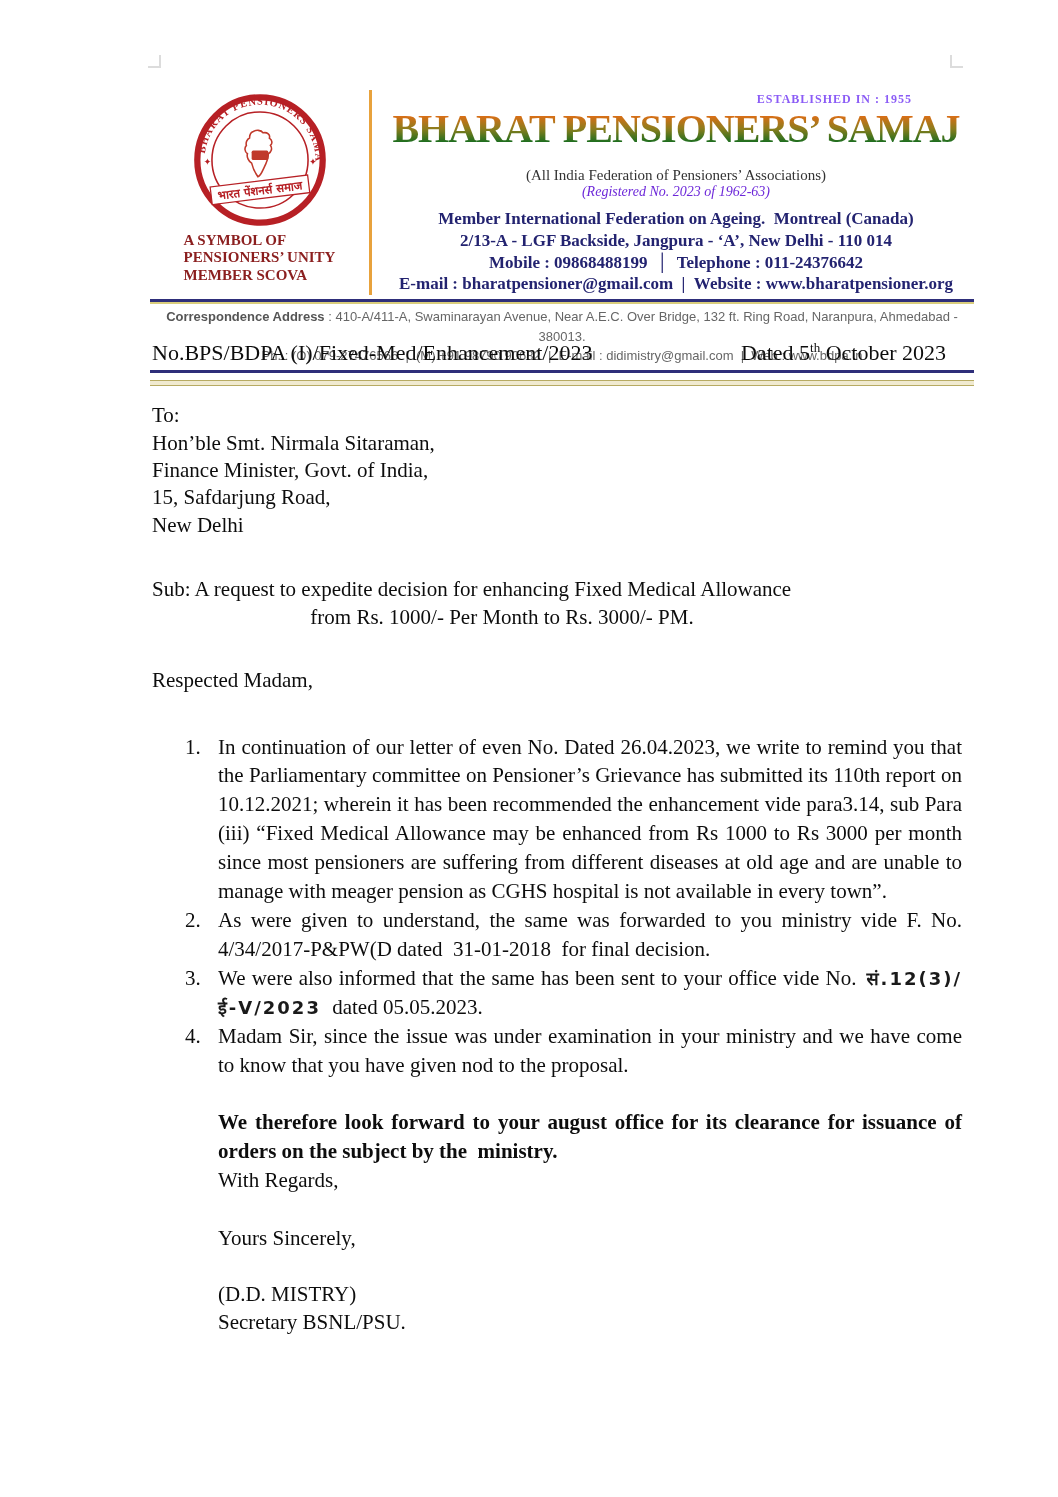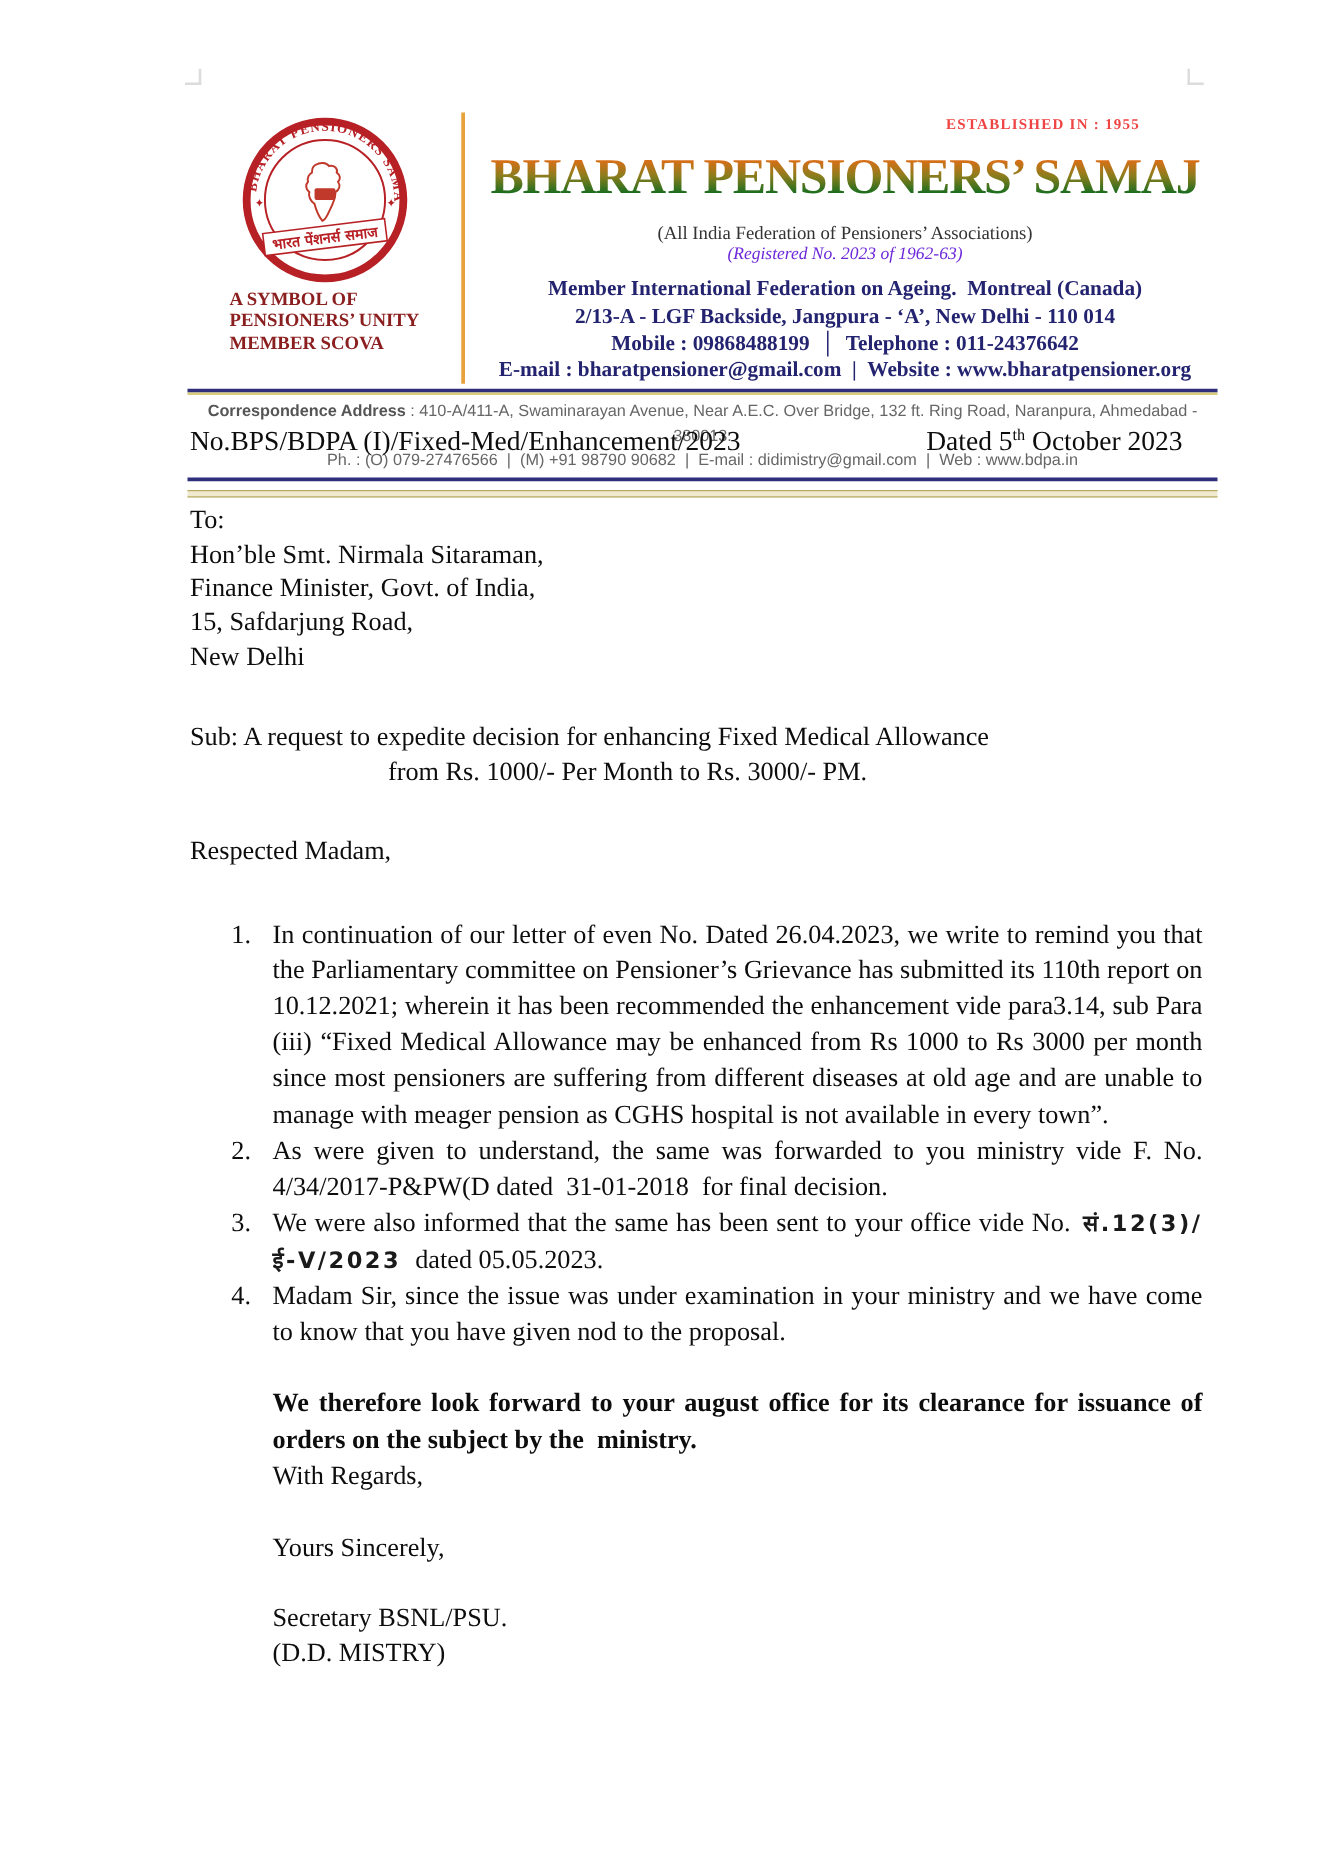--- a/index.html
+++ b/index.html
@@ -13,24 +13,24 @@
   .corner.tl { left:148px; top:55px; border-right:2px solid #dcdcdc; border-bottom:2px solid #dcdcdc; }
   .corner.tr { left:950px; top:55px; border-left:2px solid #dcdcdc; border-bottom:2px solid #dcdcdc; }
 
   
   .letterhead { position:absolute; left:150px; top:90px; width:824px; }
   .lh-main { display:flex; }
   .lh-left { width:222px; border-right:3px solid #e8a23c; padding-bottom:6px;
              display:flex; flex-direction:column; align-items:center; }
   .lh-right { flex:1; padding-left:6px; }
   .tagline { text-align:left; color:#8b1f1f; font-weight:bold; font-size:15px; line-height:1.15; margin-top:2px; }
-  .established { text-align:right; padding-right:62px; color:#ef4444; font-size:12px;
+  .established { text-align:right; padding-right:62px; color:#8b5cf6; font-size:12px;
                  letter-spacing:1px; font-weight:bold; margin-top:2px; }
   .org-name {
-    text-align:center; font-size:40px; font-weight:bold; letter-spacing:-1px; line-height:1.0; margin-top:14px;
+    text-align:center; font-size:40px; font-weight:bold; letter-spacing:-1px; line-height:1.0; margin-top:2px;
     background:linear-gradient(180deg,#d96f17 18%, #8a7d1d 50%, #1f6e1f 82%);
     -webkit-background-clip:text; background-clip:text; color:transparent;
   }
   .fed-line  { text-align:center; font-size:15px; color:#333; margin-top:18px; }
   .reg-line  { text-align:center; font-size:14px; color:#6d28d9; font-style:italic; }
   .navy-line { text-align:center; font-size:17px; font-weight:bold; color:#232370; line-height:1.28; }
   .navy-line.first { margin-top:8px; }
 
   .rule-top { border-top:3px solid #2e2e7a; border-bottom:2px solid #d9cd7c; height:5px; margin-top:4px; }
   .corr { text-align:center; font-family:"Liberation Sans", sans-serif; font-size:13px;
@@ -158,18 +158,18 @@
         <span class="pt-num">4.</span>
         <span class="pt-text">Madam Sir, since the issue was under examination in your ministry and we have come to know that you have given nod to the proposal.</span>
       </li>
     </ol>
 
     <div class="closing-para">We therefore look forward to your august office for its clearance for issuance of orders on the subject by the&nbsp; ministry.</div>
     <div class="regards">With Regards,</div>
     <div class="sincerely">Yours Sincerely,</div>
 
     <div class="signature">
+      <div>(D.D. MISTRY)</div>
       <div>Secretary BSNL/PSU.</div>
-      <div>(D.D. MISTRY)</div>
     </div>
 
   </div>
 </div>
 
 </body></html>

